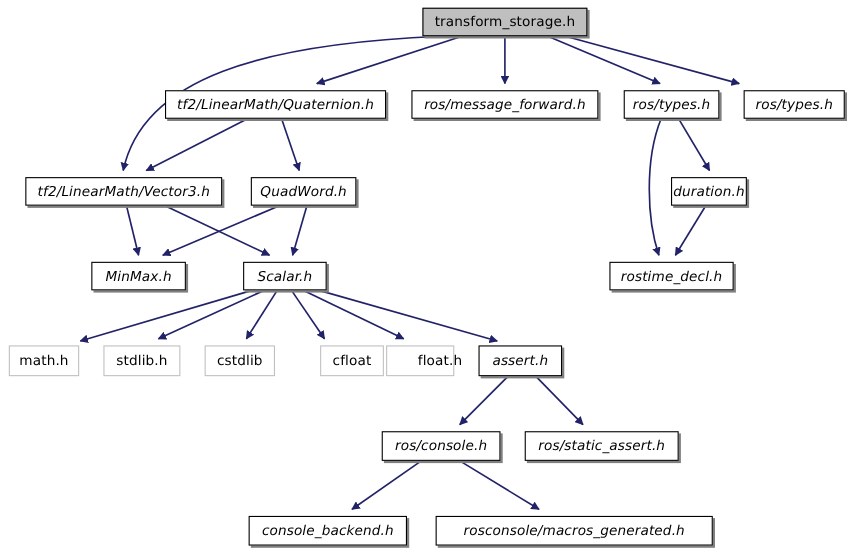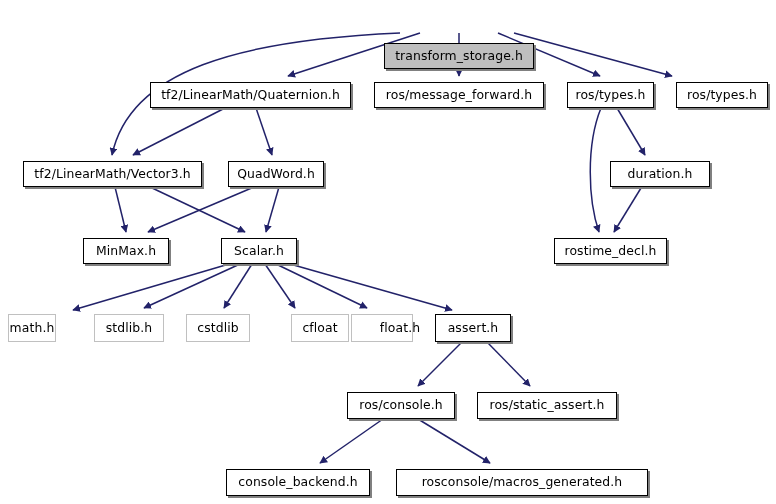--- a/index.html
+++ b/index.html
@@ -32,20 +32,21 @@
     color: #000000;
     font-size: 12.4px;
     line-height: 1;
     white-space: nowrap;
     letter-spacing: 0.1px;
   }
   
   .node.solid {
     border: 1.4px solid #000000;
     box-shadow: 2px 2px 0 0 #808080;
+    font-style: italic;
   }
   
   .node.light {
     border: 1.4px solid #c0c0c0;
     box-shadow: none;
   }
   
   .node.root {
     border: 1.4px solid #000000;
     background: #bfbfbf;
@@ -85,32 +86,32 @@
         <path d="M 276,264 L 367,308" marker-end="url(#arrow)" stroke="#222269"></path>
         <path d="M 290,264 L 452,310" marker-end="url(#arrow)" stroke="#222269"></path>
         <path d="M 462,342 L 418,386" marker-end="url(#arrow)" stroke="#222269"></path>
         <path d="M 487,342 L 530,386" marker-end="url(#arrow)" stroke="#222269"></path>
         <path d="M 383,419 L 320,463" marker-end="url(#arrow)" stroke="#222269"></path>
         <path d="M 418,419 L 490,463" marker-end="url(#arrow)" stroke="#222269"></path>
       </g>
   </svg>
 
   <div id="node-layer">
-      <div class="node root" style="left: 384px; top: 7px; width: 150px; height: 26px; margin-top: 36px;">transform_storage.h</div>
+      <div class="node root" style="left: 384px; top: 7px; width: 150px; height: 26px;">transform_storage.h</div>
       <div class="node solid" style="left: 150px; top: 82px; width: 201px; height: 26px;">tf2/LinearMath/Quaternion.h</div>
       <div class="node solid" style="left: 374px; top: 82px; width: 170px; height: 26px;">ros/message_forward.h</div>
       <div class="node solid" style="left: 567px; top: 82px; width: 87px; height: 26px;">ros/types.h</div>
       <div class="node solid" style="left: 676px; top: 82px; width: 92px; height: 26px;">ros/types.h</div>
       <div class="node solid" style="left: 23px; top: 161px; width: 179px; height: 26px;">tf2/LinearMath/Vector3.h</div>
       <div class="node solid" style="left: 228px; top: 161px; width: 96px; height: 26px;">QuadWord.h</div>
-      <div class="node solid" style="left: 610px; top: 161px; width: 100px; height: 26px;">duration.h</div>
+      <div class="node solid" style="left: 610px; top: 161px; width: 69px; height: 26px;">duration.h</div>
       <div class="node solid" style="left: 83px; top: 238px; width: 86px; height: 26px;">MinMax.h</div>
       <div class="node solid" style="left: 221px; top: 238px; width: 76px; height: 26px;">Scalar.h</div>
       <div class="node solid" style="left: 554px; top: 238px; width: 113px; height: 26px;">rostime_decl.h</div>
-      <div class="node light" style="left: 8px; top: 314px; width: 48px; height: 28px;">math.h</div>
+      <div class="node light" style="left: 8px; top: 314px; width: 64px; height: 28px;">math.h</div>
       <div class="node light" style="left: 94px; top: 314px; width: 70px; height: 28px;">stdlib.h</div>
       <div class="node light" style="left: 186px; top: 314px; width: 64px; height: 28px;">cstdlib</div>
       <div class="node light" style="left: 271px; top: 314px; width: 58px; height: 28px; margin-left: 20px;">cfloat</div>
       <div class="node light" style="left: 351px; top: 314px; width: 62px; height: 28px; padding-left: 36px;">float.h</div>
       <div class="node solid" style="left: 435px; top: 314px; width: 76px; height: 28px;">assert.h</div>
       <div class="node solid" style="left: 347px; top: 392px; width: 108px; height: 27px;">ros/console.h</div>
       <div class="node solid" style="left: 477px; top: 392px; width: 140px; height: 27px;">ros/static_assert.h</div>
       <div class="node solid" style="left: 226px; top: 469px; width: 144px; height: 27px;">console_backend.h</div>
       <div class="node solid" style="left: 396px; top: 469px; width: 252px; height: 27px;">rosconsole/macros_generated.h</div>
     </div>

